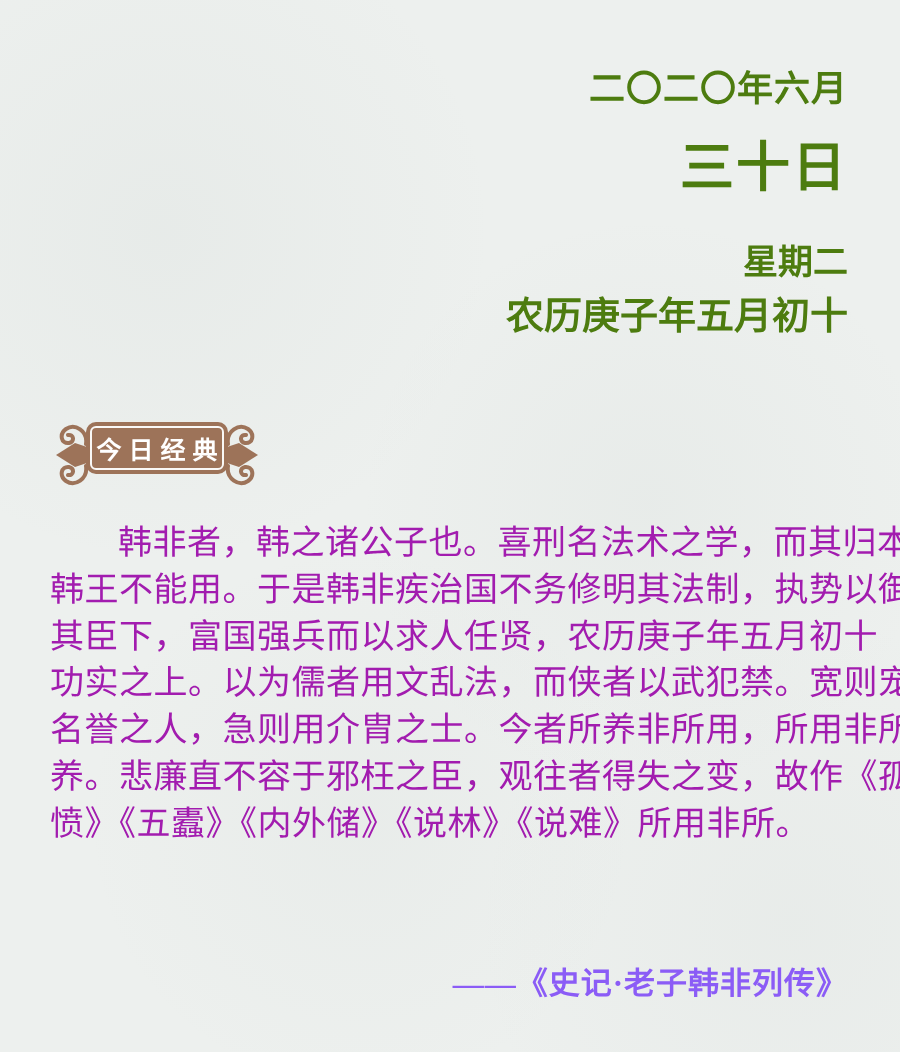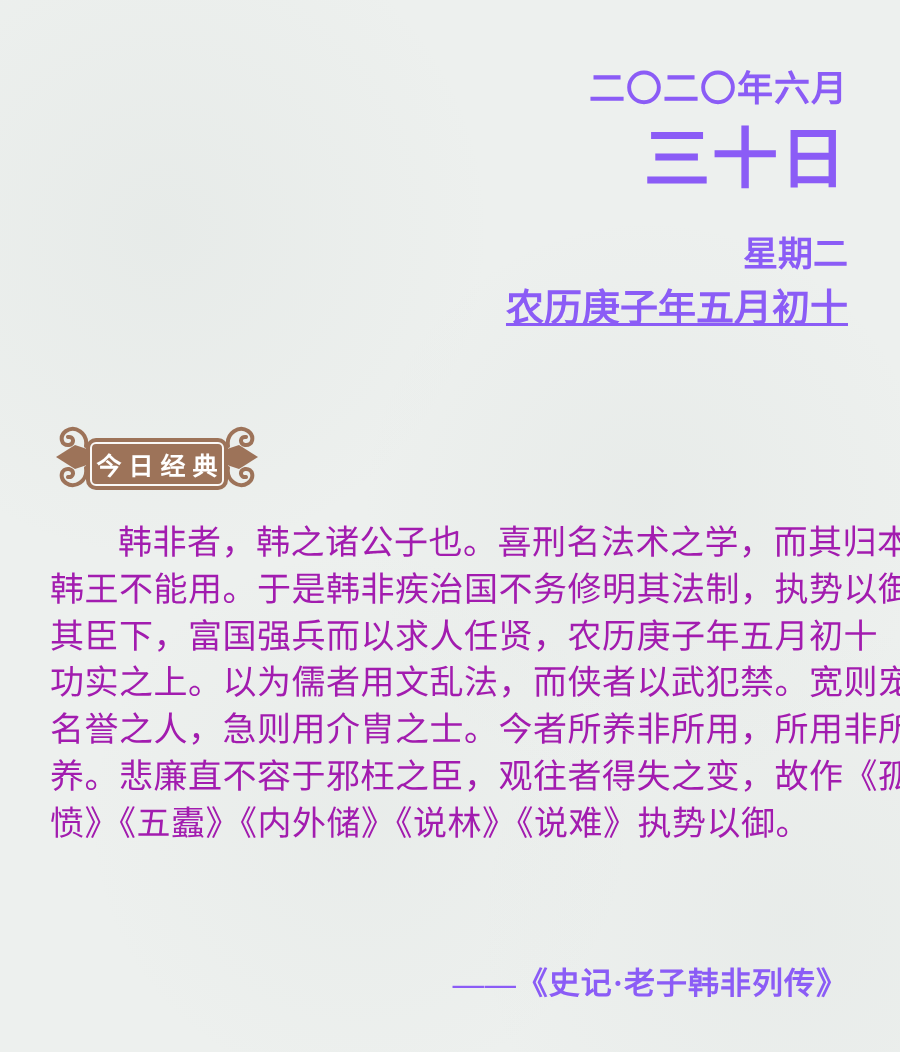--- a/index.html
+++ b/index.html
@@ -27,38 +27,38 @@
   .date-header {
     position: absolute;
     top: 66px; right: 52px;
     text-align: right;
   }
   .greg-date {
     font-size: 36px; font-weight: 700;
     letter-spacing: 1px; line-height: 46px;
   }
   .day-number {
-    font-size: 66px; font-weight: 700;
-    line-height: 96px; 
+    font-size: 54px; font-weight: 700;
+    line-height: 96px; margin-top: 8px;
     letter-spacing: 2px;
   }
   .weekday {
     font-size: 35px; font-weight: 600;
     line-height: 46px; margin-top: 24px;
   }
   .lunar-date {
     font-size: 38px; font-weight: 700;
-    line-height: 48px; margin-top: 6px; text-decoration: underline;
+    line-height: 48px; margin-top: 6px;
   }
 
   
   .badge-row {
     position: absolute;
     top: 422px; left: 50px;
-    display: flex; align-items: flex-end;
+    display: flex; align-items: flex-start;
     height: 68px;
   }
   .orn { display: inline-flex; align-items: center; }
   .orn svg { display: block; }
   .orn-left { margin-right: -4px; transform: scaleX(-1); }
   .orn-right { margin-left: -4px; }
   .badge-box {
     position: relative;
     width: 142px; height: 52px;
     border-radius: 10px;
@@ -100,21 +100,21 @@
     font-size: 31px; font-weight: 700;
     line-height: 44px;
     letter-spacing: 1px;
   }
 </style>
 </head>
 <body style="background-color: rgb(237, 240, 238);">
 
 <div class="page">
 
-  <header class="date-header" style="color: #8b5cf6;">
+  <header class="date-header" style="color: #4d7c0f;">
     <div class="greg-date">二〇二〇年六月</div>
     <div class="day-number">三十日</div>
     <div class="weekday">星期二</div>
     <div class="lunar-date">农历庚子年五月初十</div>
   </header>
 
   <div class="badge-row" style="color: rgb(157, 115, 89);">
     <span class="orn orn-left">
       <svg width="40" height="66" viewBox="0 0 40 66" aria-hidden="true">
         <path d="M0 26 L15 21 L34 33 L15 45 L0 40 Z" fill="currentColor"></path>
@@ -135,18 +135,18 @@
     </span>
   </div>
 
   <article class="article" style="color: #a21caf;">
     <div class="line first">韩非者，韩之诸公子也。喜刑名法术之学，而其归本</div>
     <div class="line">韩王不能用。于是韩非疾治国不务修明其法制，执势以御</div>
     <div class="line">其臣下，富国强兵而以求人任贤，农历庚子年五月初十</div>
     <div class="line">功实之上。以为儒者用文乱法，而侠者以武犯禁。宽则宠</div>
     <div class="line">名誉之人，急则用介胄之士。今者所养非所用，所用非所</div>
     <div class="line">养。悲廉直不容于邪枉之臣，观往者得失之变，故作《孤</div>
-    <div class="line last">愤》《五蠹》《内外储》《说林》《说难》执势以御。</div>
+    <div class="line last">愤》《五蠹》《内外储》《说林》《说难》所用非所。</div>
   </article>
 
   <div class="attribution" style="color: #8b5cf6;">——《史记·老子韩非列传》</div>
 
 </div>
 
 </body></html>

